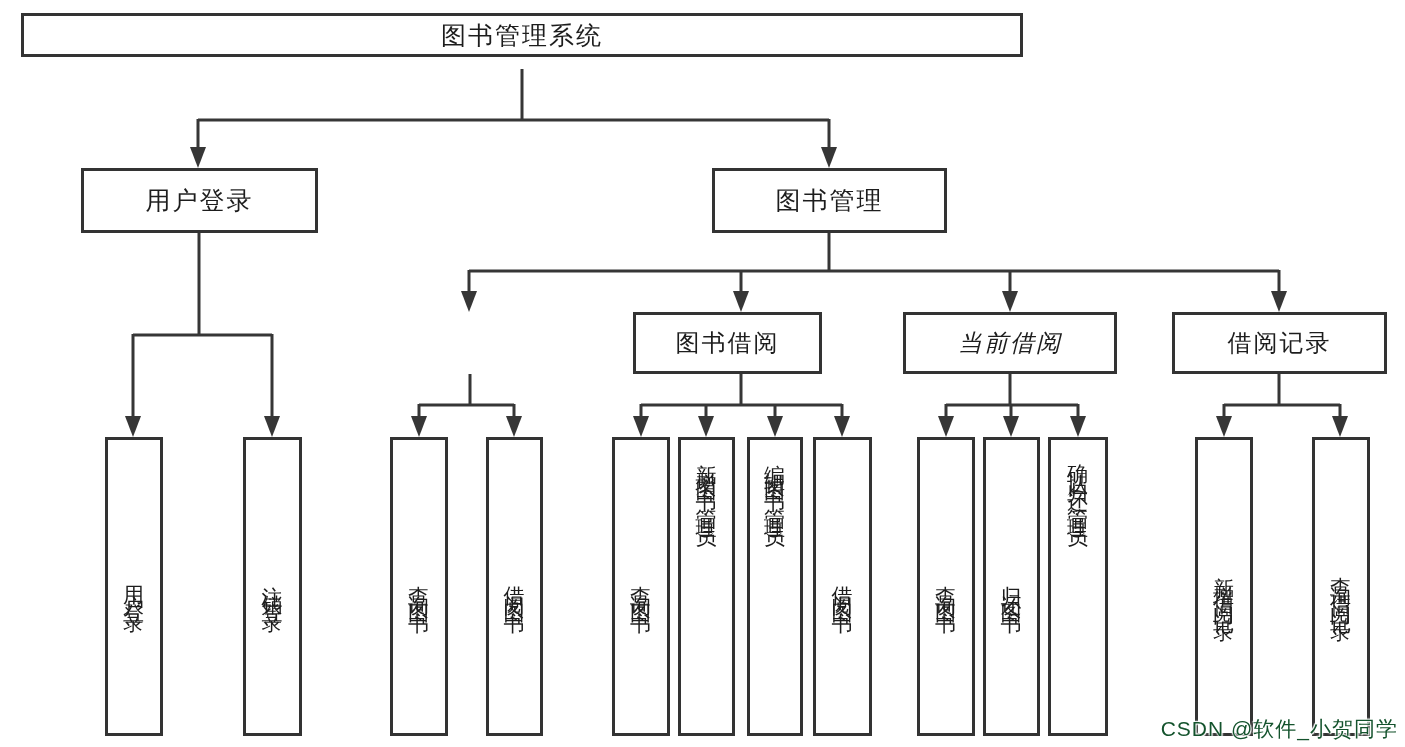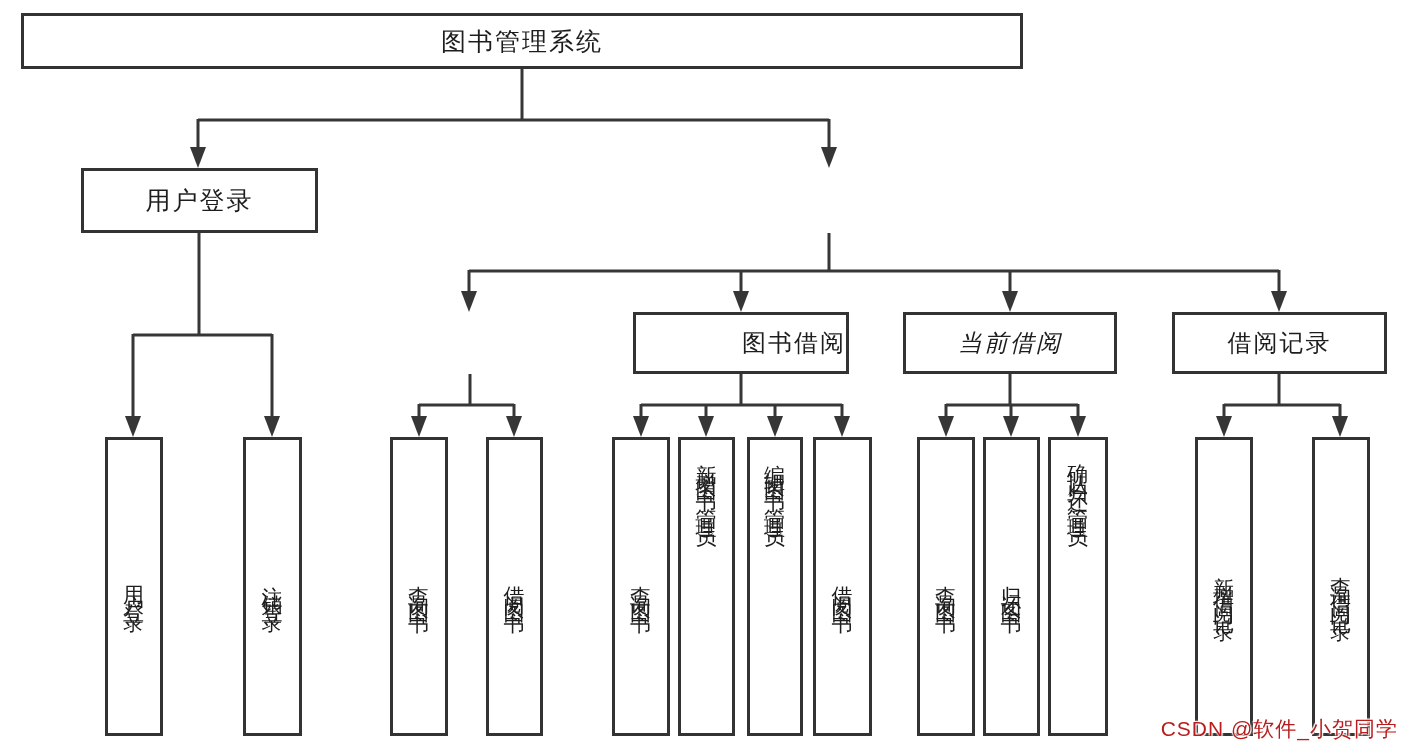--- a/index.html
+++ b/index.html
@@ -7,28 +7,28 @@
     position:relative;width:1405px;height:747px;background:#ffffff;overflow:hidden;
     font-family:"Liberation Sans","DejaVu Sans",sans-serif;color:#1d1d1d;
   }
   .wires{position:absolute;left:0;top:0;width:1405px;height:747px;}
   .box{
     position:absolute;box-sizing:border-box;background:#ffffff;border:3px solid #333333;
     display:flex;align-items:center;justify-content:center;text-align:center;
     font-size:25px;letter-spacing:2px;z-index:2;
   }
   
-  .b-root{left:21px;top:13px;width:1002px;height:56px;}
+  .b-root{left:21px;top:13px;width:1002px;height:44px;}
   
   .b-l2a{left:81px;top:168px;width:237px;height:65px;}
   .b-l2b{left:712px;top:168px;width:235px;height:65px;}
   
   .b-l3{top:312px;height:62px;font-size:24px;}
   .b-l3a{left:363px;width:214px;}
-  .b-l3b{left:633px;width:216px;justify-content:flex-end;}
+  .b-l3b{left:633px;width:189px;}
   .b-l3c{left:903px;width:214px;font-style:italic;}
   .b-l3d{left:1172px;width:215px;}
   
   .vbox{
     position:absolute;box-sizing:border-box;top:437px;height:299px;background:#ffffff;
     border:3px solid #333333;display:flex;flex-direction:column;align-items:center;
     justify-content:center;z-index:2;
   }
   .vbox span{
     writing-mode:vertical-rl;text-orientation:mixed;
@@ -36,21 +36,21 @@
   }
   .vbox.top{justify-content:flex-start;padding-top:7px;}
   .v-a1{left:105px;width:58px;}  .v-a2{left:243px;width:59px;}
   .v-b1{left:390px;width:58px;}  .v-b2{left:486px;width:57px;}
   .v-c1{left:612px;width:58px;}  .v-c2{left:678px;width:57px;}
   .v-c3{left:747px;width:56px;}  .v-c4{left:813px;width:59px;}
   .v-d1{left:917px;width:58px;}  .v-d2{left:983px;width:57px;}  .v-d3{left:1048px;width:60px;}
   .v-e1{left:1195px;width:58px;} .v-e2{left:1312px;width:58px;}
   .watermark{
     position:absolute;right:7px;bottom:4px;z-index:5;
-    font-size:21px;color:#b91c1c;letter-spacing:1px;
+    font-size:21px;color:#14532d;letter-spacing:1px;
     text-shadow:0 0 2px #ffffff,0 0 3px #ffffff,1px 1px 1px #ffffff,-1px -1px 1px #ffffff;
   }
 </style>
 </head>
 <body>
 
 <div class="stage">
 
   <svg class="wires" viewBox="0 0 1405 747" xmlns="http://www.w3.org/2000/svg">
     <g stroke="#363636" stroke-width="3" fill="none">
@@ -91,20 +91,23 @@
       <polygon points="1332,416 1348,416 1340,437"></polygon>
     </g>
   </svg>
 
   <div class="box b-root">
     <span>图书管理系统</span>
   </div>
 
   <div class="box b-l2a">
     <span>用户登录</span>
+  </div>
+  <div class="box b-l2b">
+    <span>图书管理</span>
   </div>
 
   <div class="box b-l3 b-l3b">
     <span>图书借阅</span>
   </div>
   <div class="box b-l3 b-l3c">
     <span>当前借阅</span>
   </div>
   <div class="box b-l3 b-l3d">
     <span>借阅记录</span>

